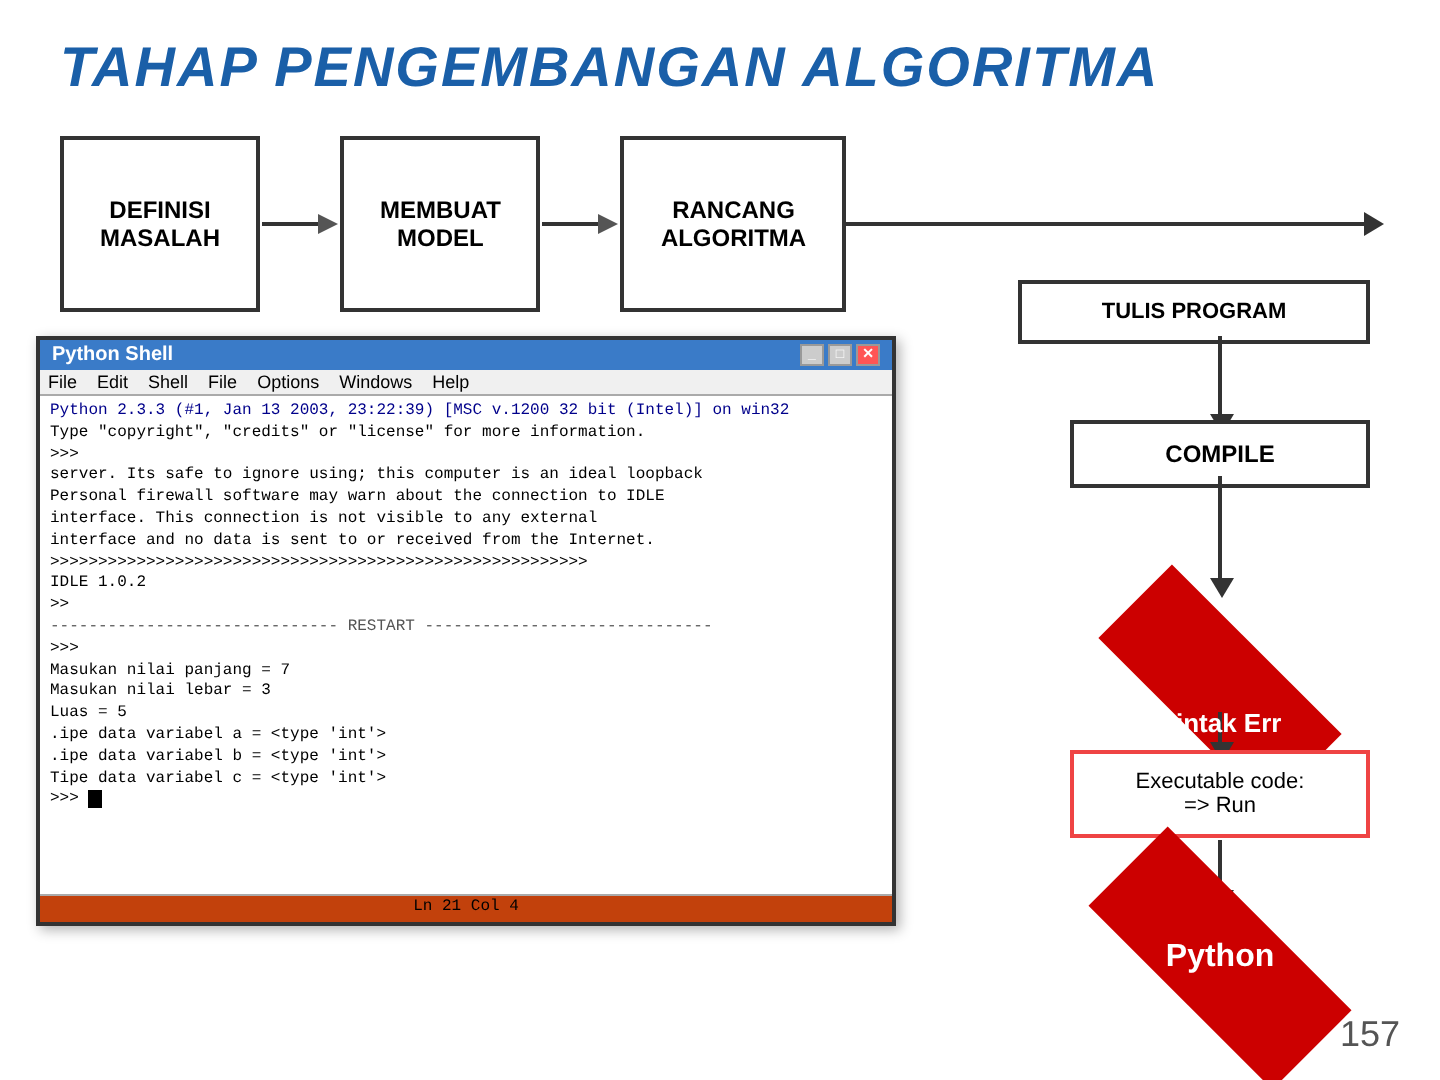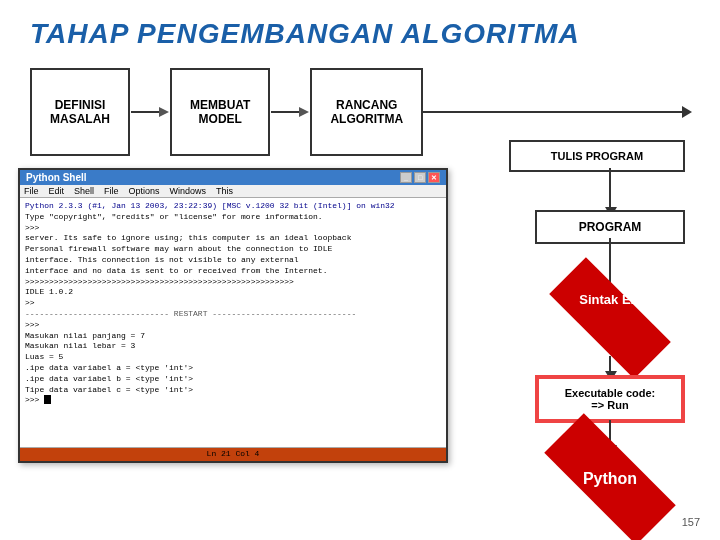--- a/index.html
+++ b/index.html
@@ -118,33 +118,33 @@
     }
 
     .shell-line-blue { color: #00008b; }
     .shell-cursor { background: #000; color: #fff; padding: 0 1px; }
 
     
     .page-number {
       position: absolute;
       bottom: 12px;
       right: 20px;
-      font-size: 11px;
+      font-size: 18px;
       color: #555;
     }
 
     
     .sintak-err-diamond {
       position: absolute;
       right: 35px;
-      top: 292px;
+      top: 305px;
       width: 150px;
       height: 64px;
       display: flex;
-      align-items: flex-start;
+      align-items: flex-end;
       justify-content: center;
     }
 
     .sintak-bg {
       width: 120px;
       height: 52px;
       background: #c00;
       transform: rotate(45deg);
       position: absolute;
     }
@@ -157,25 +157,25 @@
       color: #fff;
     }
 
     
     .exec-box {
       position: absolute;
       right: 35px;
       top: 375px;
       width: 150px;
       background: #fff;
-      border: 4px solid #ef4444;
+      border: 2px solid #ef4444;
       text-align: center;
       padding: 8px 10px;
       font-size: 11px;
-      font-weight: bold;
+      font-weight: normal;
     }
 
     
     .output-diamond {
       position: absolute;
       right: 35px;
       top: 447px;
       width: 150px;
       height: 64px;
       display: flex;
@@ -294,21 +294,21 @@
 </div>
 
 <div class="tulis-box">
   <span>TULIS PROGRAM</span>
 </div>
 
 <div class="vline" style="right:109px; top:168px; height:44px;"></div>
 <div class="arrow-head-down" style="position:absolute; right:103px; top:207px;"></div>
 
 <div class="compile-box">
-  <span>PROGRAM</span>
+  <span>COMPILE</span>
 </div>
 
 <div class="vline" style="right:109px; top:238px; height:56px;"></div>
 <div class="arrow-head-down" style="position:absolute; right:103px; top:289px;"></div>
 
 <div class="sintak-err-diamond">
   <div class="sintak-bg"></div>
   <span class="sintak-label">Sintak Err</span>
 </div>
 
@@ -337,21 +337,21 @@
       <span class="shell-ctrl" style="background:#f55;">✕</span>
     </div>
   </div>
   <div class="shell-menubar">
     <span>File</span>
     <span>Edit</span>
     <span>Shell</span>
     <span>File</span>
     <span>Options</span>
     <span>Windows</span>
-    <span>This</span>
+    <span>Help</span>
   </div>
   <div class="shell-content">
     <div class="shell-line-blue">Python 2.3.3 (#1, Jan 13 2003, 23:22:39) [MSC v.1200 32 bit (Intel)] on win32</div>
     <div>Type "copyright", "credits" or "license" for more information.</div>
     <div>&gt;&gt;&gt;</div>
     <div>server. Its safe to ignore using; this computer is an ideal loopback</div>
     <div>Personal firewall software may warn about the connection to IDLE</div>
     <div>interface. This connection is not visible to any external</div>
     <div>interface and no data is sent to or received from the Internet.</div>
     <div>&gt;&gt;&gt;&gt;&gt;&gt;&gt;&gt;&gt;&gt;&gt;&gt;&gt;&gt;&gt;&gt;&gt;&gt;&gt;&gt;&gt;&gt;&gt;&gt;&gt;&gt;&gt;&gt;&gt;&gt;&gt;&gt;&gt;&gt;&gt;&gt;&gt;&gt;&gt;&gt;&gt;&gt;&gt;&gt;&gt;&gt;&gt;&gt;&gt;&gt;&gt;&gt;&gt;&gt;&gt;&gt;</div>

